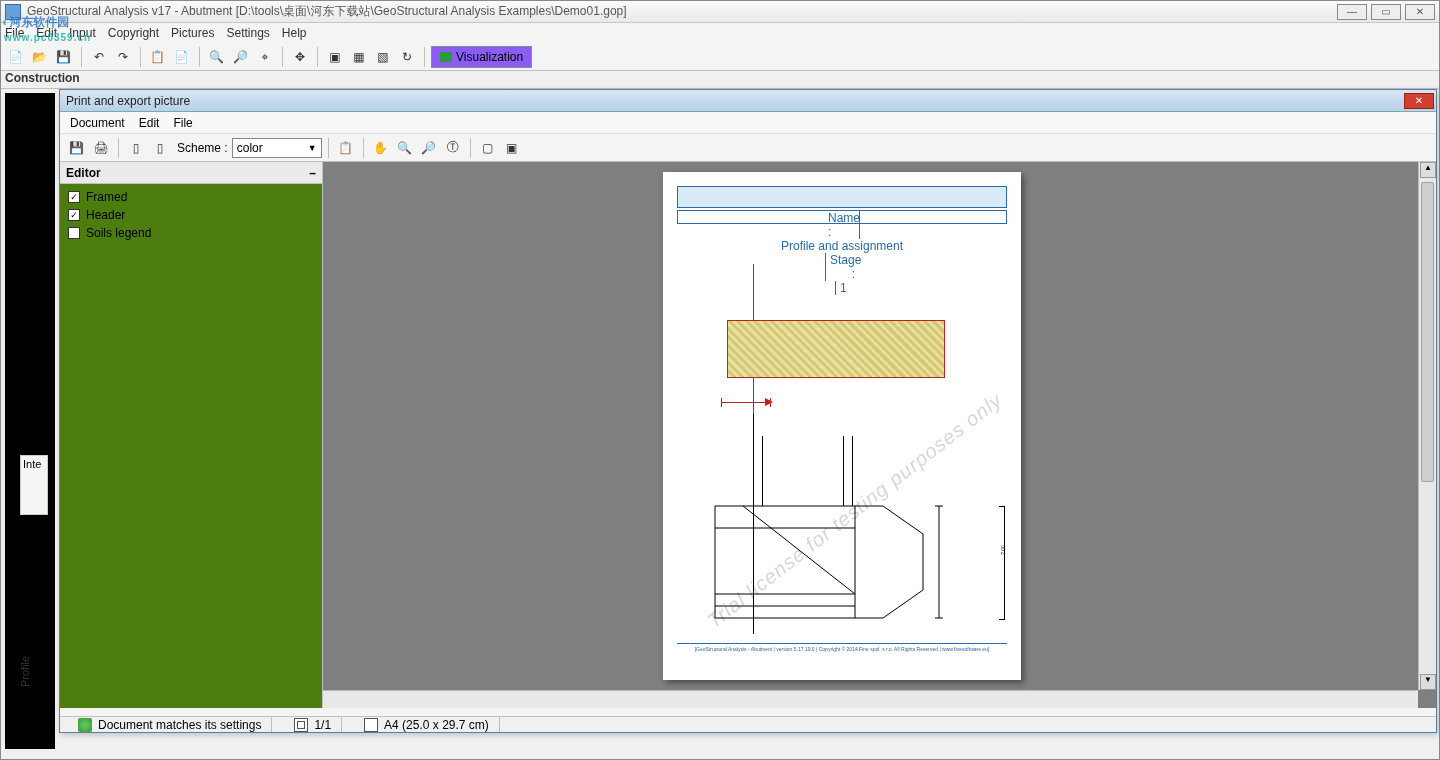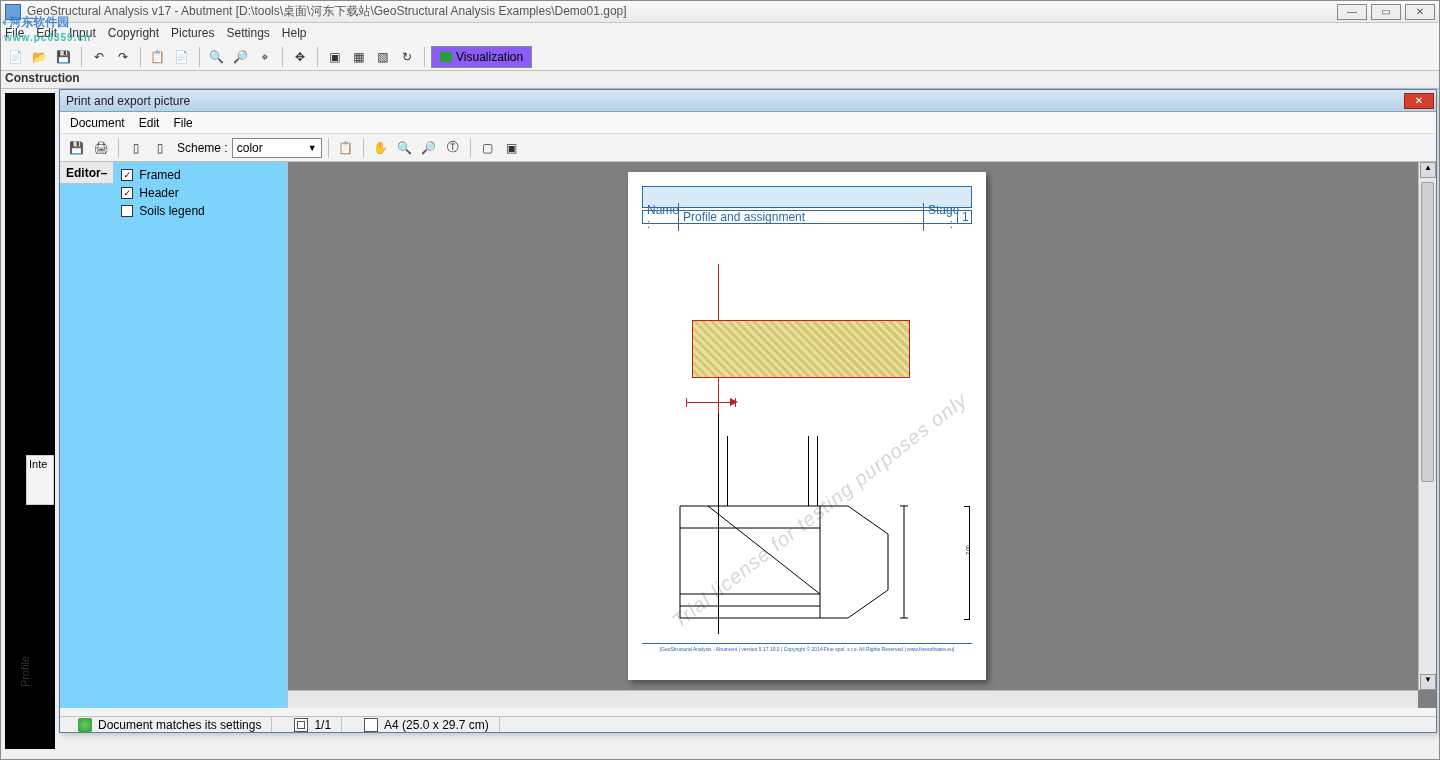--- a/index.html
+++ b/index.html
@@ -38,38 +38,38 @@
 .dlg-title { height: 22px; background: linear-gradient(#d7e6f5,#b8d0e8); border-bottom: 1px solid #7aa; display: flex; align-items: center; padding-left: 6px; color: #222; }
 .dlg-title .txt { flex: 1; }
 .dlg-close { width: 30px; height: 16px; background: #d04030; border: 1px solid #a02010; color: #fff; display: flex; align-items: center; justify-content: center; font-size: 10px; margin-right: 2px;}
 .dlg-menu { height: 22px; display: flex; align-items: center; gap: 14px; padding-left: 10px; background: #f8f8f8; border-bottom: 1px solid #ddd; }
 .dlg-toolbar { height: 28px; display: flex; align-items: center; gap: 2px; padding-left: 6px; border-bottom: 1px solid #c0c0c0; background: #f4f4f4; }
 .scheme-label { margin: 0 2px 0 4px; }
 .scheme-sel { width: 90px; height: 20px; border: 1px solid #888; background: #fff; padding-left: 4px; display: flex; align-items: center; justify-content: space-between; }
 .scheme-sel .caret { font-size: 9px; margin-right: 4px; }
 
 .dlg-body { position: absolute; left: 0; right: 0; top: 72px; bottom: 24px; display: flex; }
-.editor-panel { width: 228px; border-right: 1px solid #c0c0c0; background: #7dd3fc; display: flex; }
+.editor-panel { width: 263px; border-right: 1px solid #c0c0c0; background: #4d7c0f; display: flex; flex-direction: column; }
 .editor-head { height: 22px; background: #eaeaea; border-bottom: 1px solid #c0c0c0; display: flex; align-items: center; justify-content: space-between; padding: 0 6px; font-weight: bold; }
 .editor-head .minus { font-weight: bold; }
 .editor-list { padding: 6px 8px; }
 .editor-item { display: flex; align-items: center; gap: 6px; margin-bottom: 4px; }
 .cb { width: 12px; height: 12px; border: 1px solid #333; background: #fff; display: flex; align-items: center; justify-content: center; font-size: 9px; line-height: 1; }
 .cb.checked::after { content: "✓"; color: #000; }
 
 .preview-area { flex: 1; position: relative; background: #7f7f7f; overflow: hidden; }
 .preview-scroll-v { position: absolute; right: 0; top: 0; bottom: 18px; width: 18px; background: #e8e8e8; border-left: 1px solid #bbb; }
 .preview-scroll-h { position: absolute; left: 0; right: 18px; bottom: 0; height: 18px; background: #e8e8e8; border-top: 1px solid #bbb; }
 .scroll-thumb-v { position: absolute; left: 2px; right: 2px; top: 20px; height: 300px; background: #cfcfcf; border: 1px solid #a0a0a0; border-radius: 2px; }
 .scroll-btn { position: absolute; width: 16px; height: 16px; background: #ddd; border: 1px solid #999; left: 1px; font-size: 8px; text-align: center; }
 
 .page { position: absolute; left: 340px; top: 10px; width: 358px; height: 508px; background: #fff; box-shadow: 3px 3px 6px rgba(0,0,0,0.4); }
 .page-inner { position: absolute; left: 14px; right: 14px; top: 14px; bottom: 14px; }
 .page-header-row { height: 22px; border: 1px solid #2a6aa8; background: #d8eaf6; margin-bottom: 2px; }
-.page-info-row { height: 14px; border: 1px solid #2a6aa8; display: flex; align-items: center; font-size: 7px; color: #2a6aa8; }
+.page-info-row { height: 14px; border: 1px solid #2a6aa8; display: flex; align-items: center; font-size: 7px; color: #2a6aa8; flex-direction: column; }
 .page-info-row .cell { padding: 0 4px; }
 .page-info-row .name-lbl { width: 36px; border-right: 1px solid #2a6aa8; }
 .page-info-row .name-val { flex: 1; }
 .page-info-row .stage-lbl { width: 34px; border-left: 1px solid #2a6aa8; text-align: right; }
 .page-info-row .stage-val { width: 14px; border-left: 1px solid #2a6aa8; text-align: center;}
 .page-draw { position: relative; height: 420px; border-bottom: 1px solid #2a6aa8; }
 .page-footer { font-size: 5px; text-align: center; color: #2a6aa8; padding-top: 2px; }
 
 
 .soil-rect { position: absolute; left: 50px; top: 96px; width: 218px; height: 58px; border: 1px solid #c02020; background: repeating-linear-gradient(45deg, #e8e0a0 0, #e8e0a0 3px, #d4c870 3px, #d4c870 6px); }
@@ -90,21 +90,21 @@
 
 
 .dlg-status { position: absolute; left: 0; right: 0; bottom: 0; height: 16px; background: #f0f0f0; border-top: 1px solid #c0c0c0; display: flex; align-items: center; gap: 12px; padding-left: 8px; }
 .status-cell { display: flex; align-items: center; gap: 6px; padding: 0 10px; border-right: 1px solid #c0c0c0; height: 100%; }
 .status-icon { width: 14px; height: 14px; }
 .status-icon.green { background: radial-gradient(#6c6,#393); border-radius: 2px; }
 .status-icon.pages { border: 1px solid #555; background: #fff; position: relative; }
 .status-icon.pages::after { content:""; position:absolute; left:2px; top:2px; right:2px; bottom:2px; border:1px solid #555;}
 .status-icon.paper { border: 1px solid #555; background: #fff; }
 
-.inte-panel { position: absolute; left: 25px; top: 454px; width: 28px; height: 50px; background: #f4f4f4; border: 1px solid #ccc; font-size: 11px; writing-mode: horizontal-tb; padding:2px;}
+.inte-panel { position: absolute; left: 19px; top: 454px; width: 28px; height: 60px; background: #f4f4f4; border: 1px solid #ccc; font-size: 11px; writing-mode: horizontal-tb; padding:2px;}
 </style>
 </head>
 <body>
 
 <div class="main-window">
   <div class="titlebar">
     <div class="app-icon"></div>
     <div class="title-text">GeoStructural Analysis v17 - Abutment [D:\tools\桌面\河东下载站\GeoStructural Analysis Examples\Demo01.gop]</div>
     <div class="win-buttons">
       <div class="win-btn">—</div>

